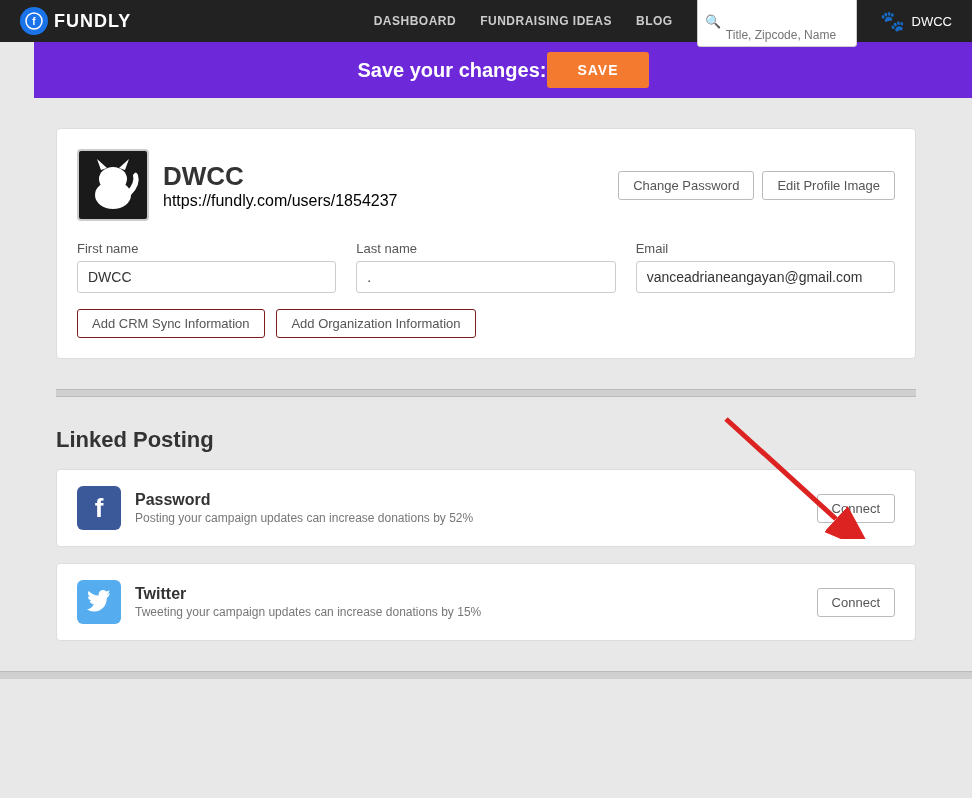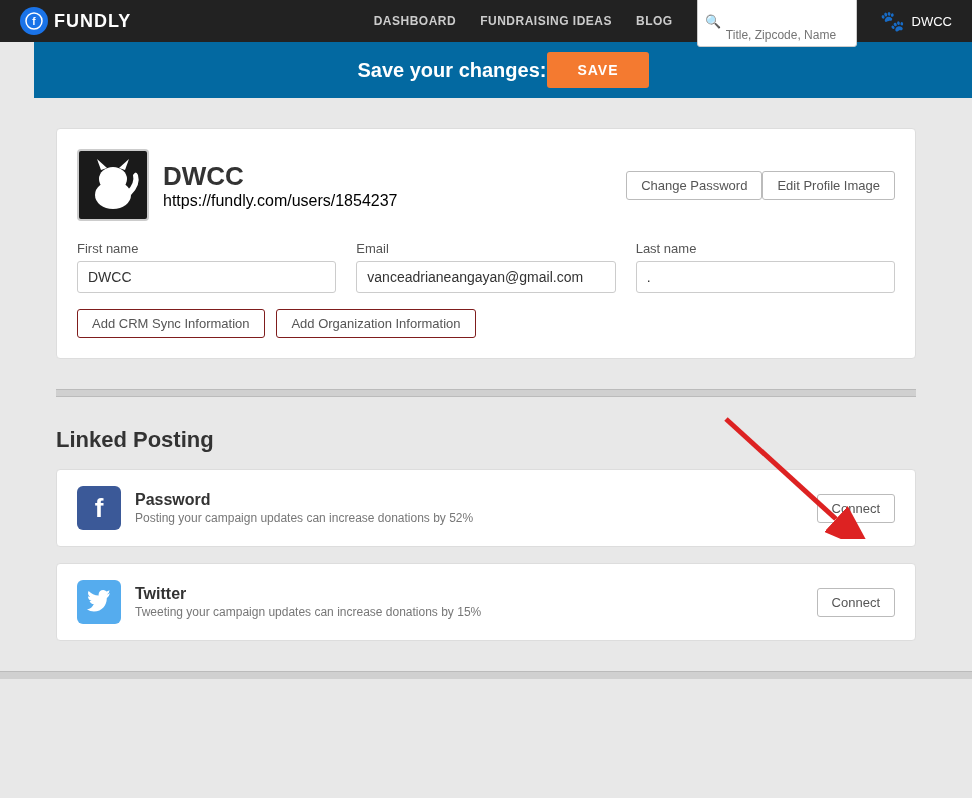--- a/index.html
+++ b/index.html
@@ -53,21 +53,21 @@
     }
     .nav-user {
       display: flex; align-items: center; gap: 6px; color: white; font-size: 13px; cursor: pointer;
     }
     .nav-user-icon {
       font-size: 20px;
     }
 
     
     .save-bar {
-      background: #0369a1;
+      background: #6d28d9;
       height: 56px;
       display: flex; align-items: center; justify-content: center;
       gap: 1px;
       margin-left: 34px;
     }
     .save-bar-text {
       color: white; font-size: 20px; font-weight: bold;
     }
     .save-btn {
       background: #f47a30;
@@ -118,21 +118,21 @@
     .profile-avatar svg {
       width: 60px; height: 60px;
     }
     .profile-name-block h2 {
       font-size: 26px; font-weight: bold; color: #333;
     }
     .profile-name-block a {
       color: #000000; font-size: 16px; text-decoration: none;
     }
     .profile-actions {
-      display: flex; gap: 0;
+      display: flex; gap: 8px;
     }
     .btn-outline {
       background: white;
       border: 1px solid #bbb;
       color: #555;
       padding: 6px 14px;
       border-radius: 3px;
       font-size: 13px;
       cursor: pointer;
     }
@@ -288,26 +288,26 @@
         <button class="btn-outline">Edit Profile Image</button>
       </div>
     </div>
 
     <div class="form-row">
       <div class="form-group">
         <label>First name</label>
         <input type="text" value="DWCC" style="">
       </div>
       <div class="form-group">
+        <label>Last name</label>
+        <input type="text" value="." style="">
+      </div>
+      <div class="form-group">
         <label>Email</label>
         <input type="email" value="vanceadrianeangayan@gmail.com" style="">
-      </div>
-      <div class="form-group">
-        <label>Last name</label>
-        <input type="text" value="." style="">
       </div>
     </div>
 
     <div class="action-buttons">
       <button class="btn-action">Add CRM Sync Information</button>
       <button class="btn-action">Add Organization Information</button>
     </div>
   </div>
 
   <div class="divider"></div>

